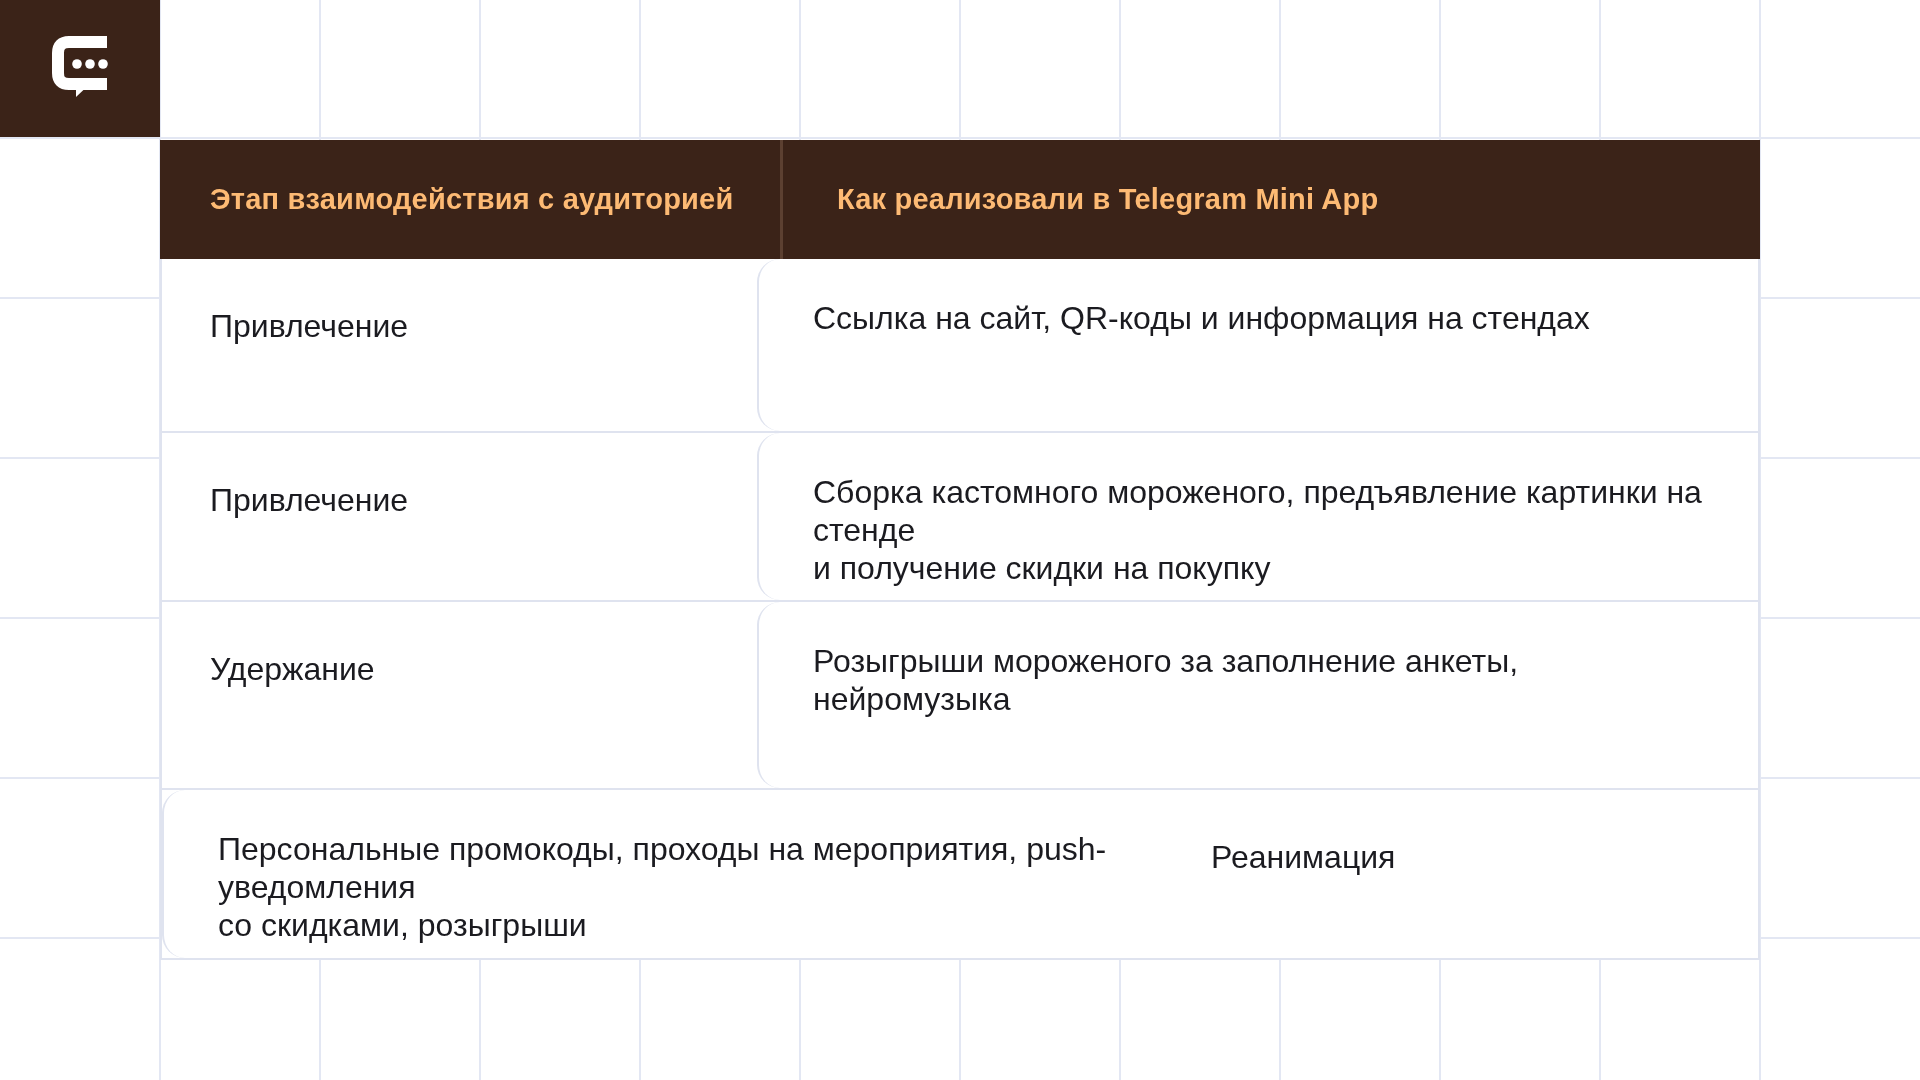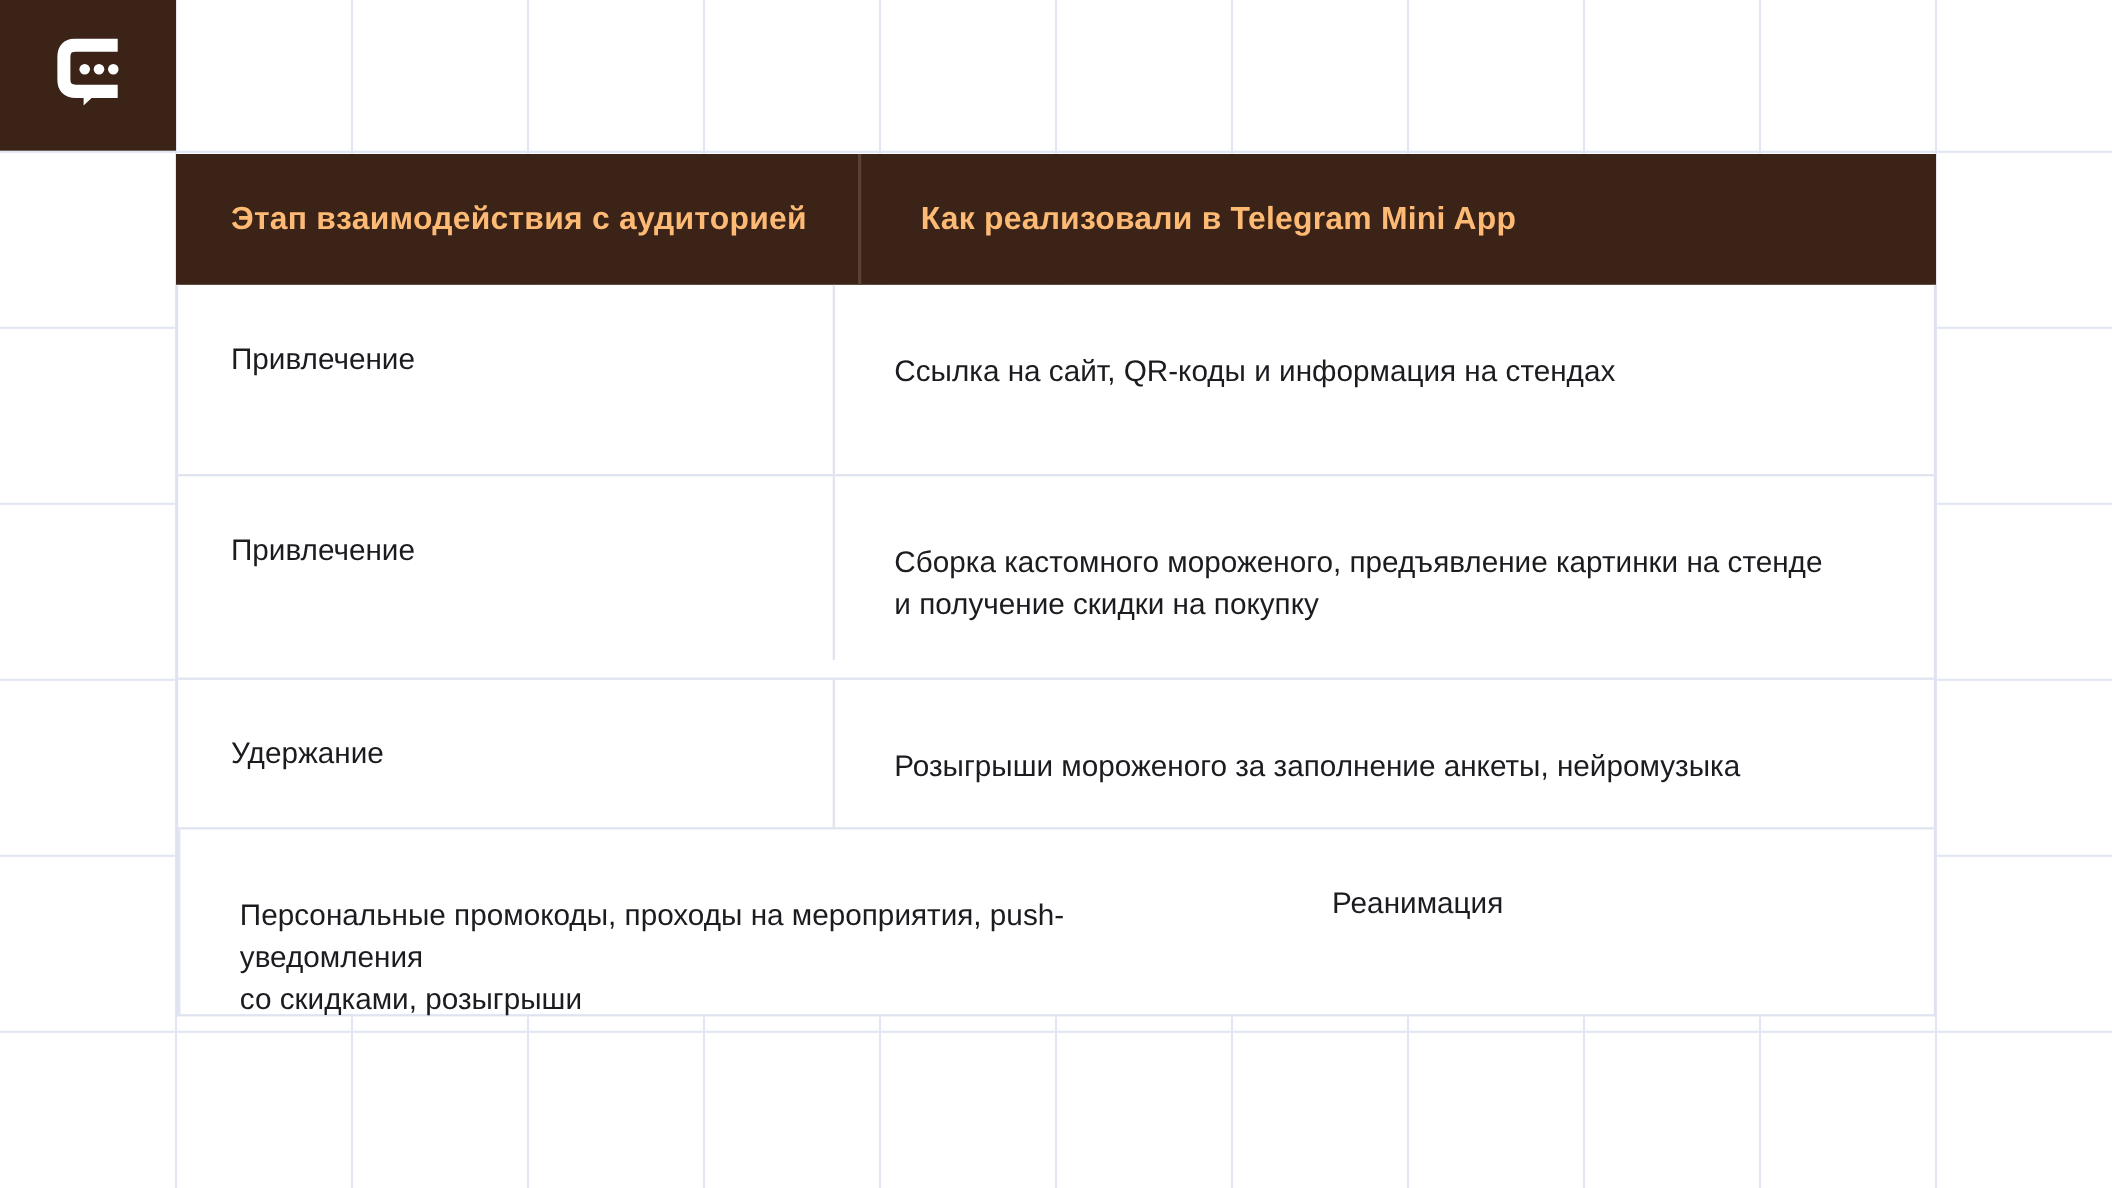--- a/index.html
+++ b/index.html
@@ -43,27 +43,27 @@
   .th.col2{flex:1;padding-left:54px;border-left:3px solid var(--header-divider);margin-left:23px;}
   .tbody{
     background:#ffffff;
     border-left:2px solid var(--table-line);
     border-right:2px solid var(--table-line);
     border-bottom:2px solid var(--table-line);
   }
   .trow{display:flex;}
   .trow + .trow{border-top:2px solid var(--table-line);}
   .td{
-    font-size:27px;line-height:38px;color:var(--body-text);
+    font-size:32px;line-height:38px;color:var(--body-text);
   }
   .td.col1{width:595px;padding:48px 30px 0 48px;}
-  .td.col2{flex:1;padding:59px 44px 0 54px;border-left:2px solid var(--table-line);white-space:pre-line;}
+  .td.col2{flex:1;padding:40px 44px 0 54px;border-left:2px solid var(--table-line);white-space:pre-line;border-radius:23px;}
   .row-1{height:172px;}
   .row-2{height:169px;}
-  .row-3{height:136px;margin-top:16px;}
+  .row-3{height:188px;}
   .row-4{height:170px;}
 </style>
 </head>
 <body>
 
 <div>
   <i class="grid-line-v" style="left:159px"></i>
   <i class="grid-line-v" style="left:319px"></i>
   <i class="grid-line-v" style="left:479px"></i>
   <i class="grid-line-v" style="left:639px"></i>

